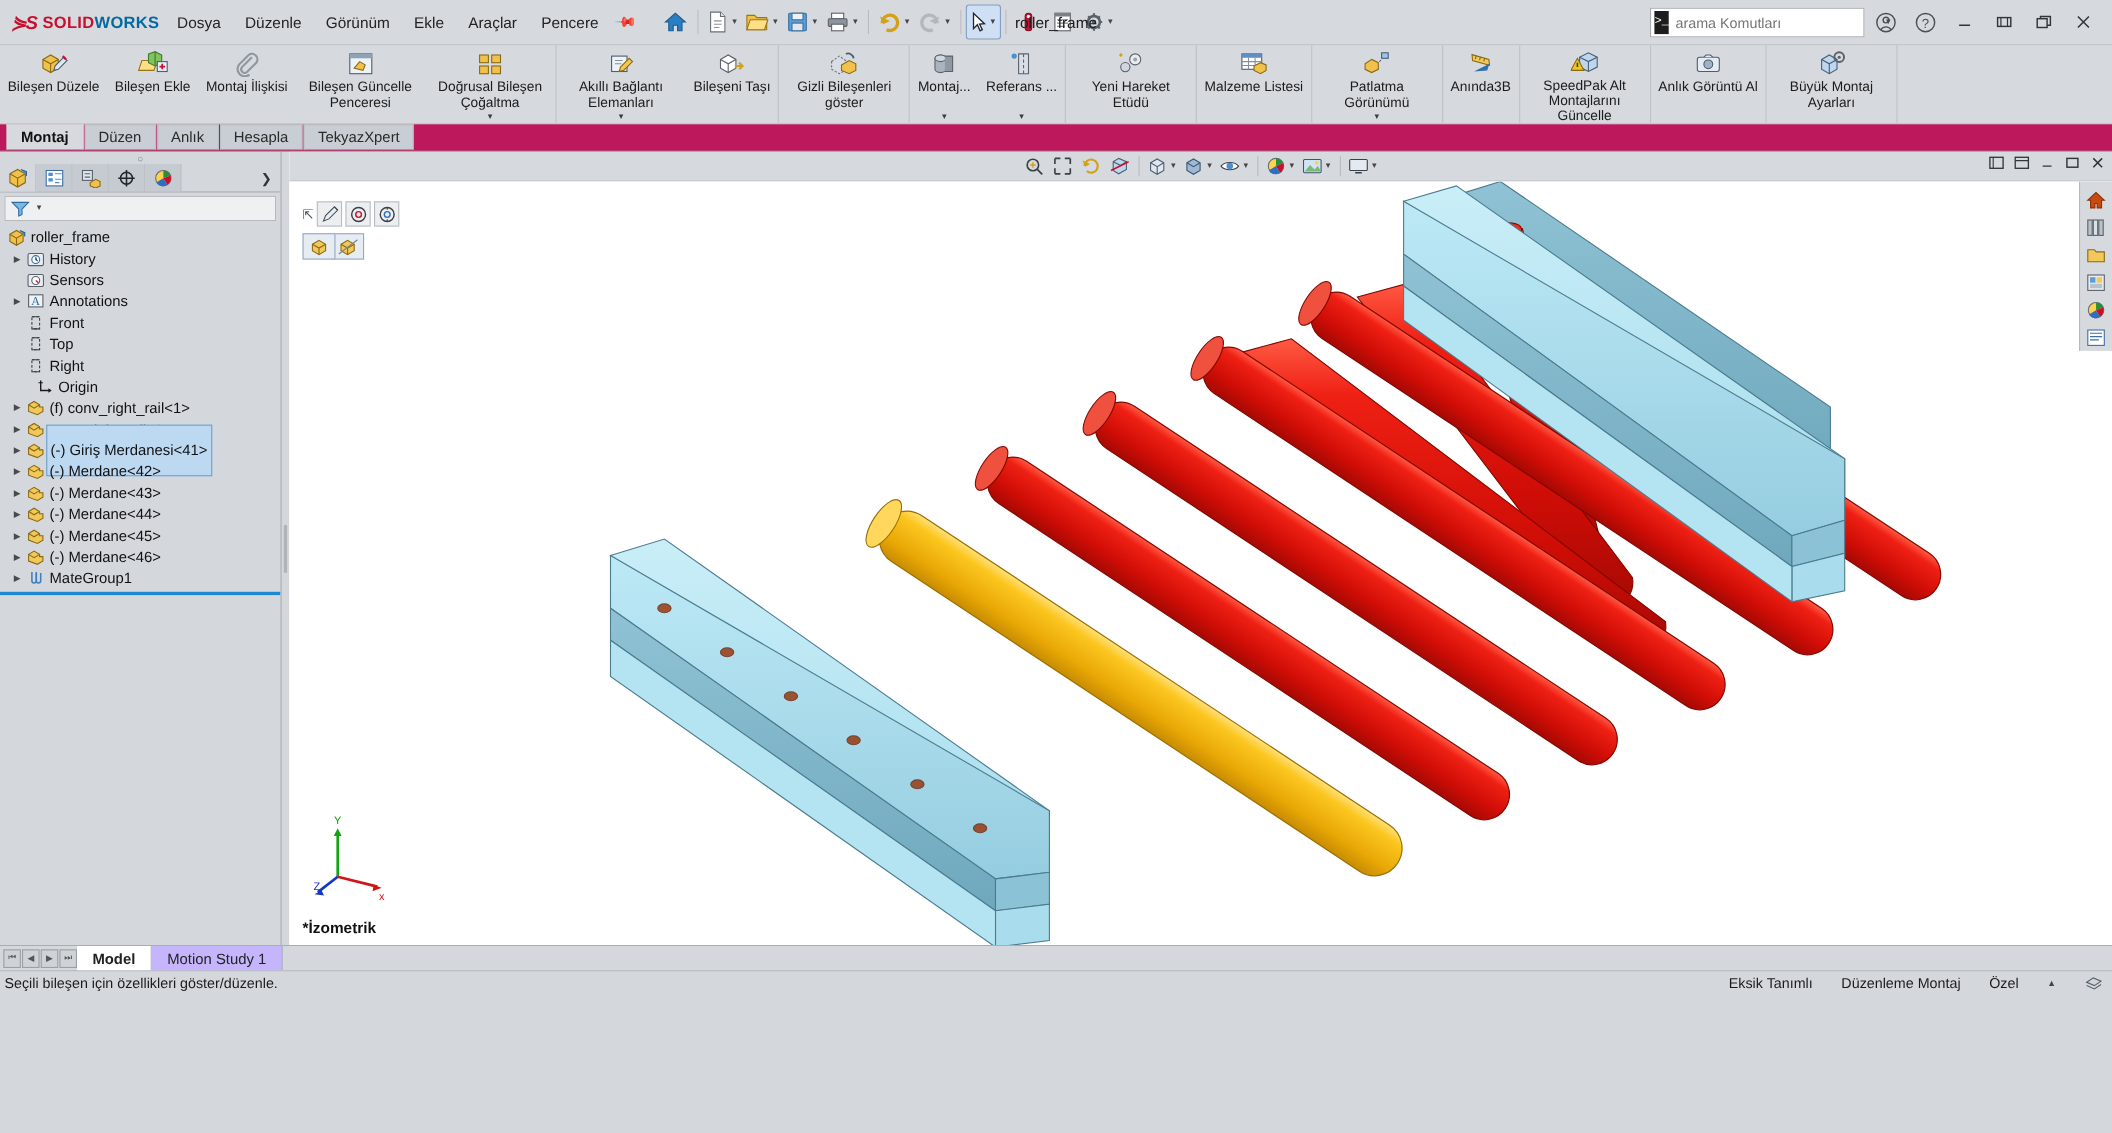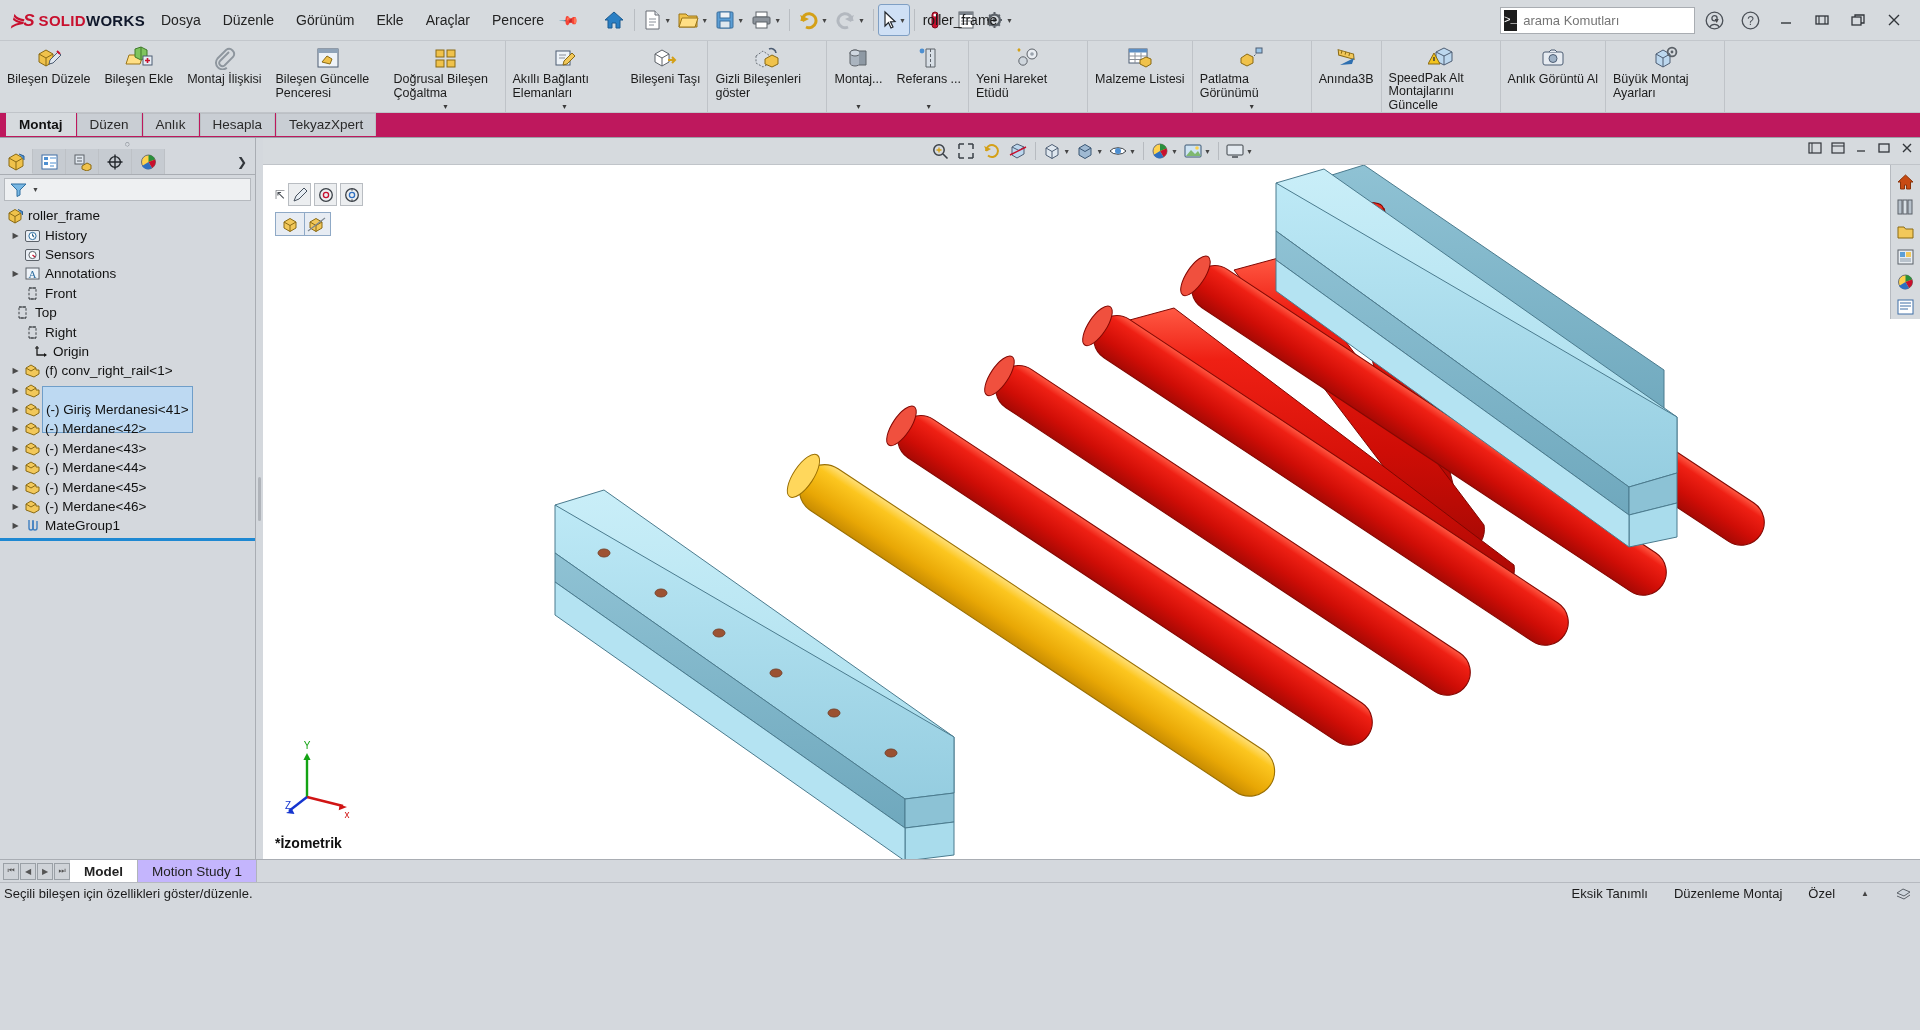--- a/index.html
+++ b/index.html
@@ -8,39 +8,39 @@
     font-family:"Liberation Sans", sans-serif;
     font-size:13px; color:#1b1b1b;
     background:#d4d8dd;
   }
   
   .titlebar{height:41px;background:#d6dade;display:flex;align-items:center;position:relative;border-bottom:1px solid #c3c7cc;}
   .dslogo{display:flex;align-items:center;gap:5px;padding-left:10px;width:150px;}
   .dslogo .ds{color:#c8102e;font-weight:bold;font-size:17px;font-style:italic;letter-spacing:-1px;}
   .dslogo .sw{font-size:15px;font-weight:bold;letter-spacing:.3px;}
   .dslogo .sw b{color:#c8102e;}
-  .dslogo .sw i{color:#0f172a;font-style:normal;}
+  .dslogo .sw i{color:#0369a1;font-style:normal;}
   .menubar{display:flex;align-items:center;gap:0;}
   .menubar .mi{padding:5px 11px;font-size:14px;color:#232323;cursor:default;}
   .pin{margin-left:6px;color:#5a5f66;font-size:13px;transform:rotate(45deg);}
   .qtools{display:flex;align-items:center;gap:1px;margin-left:22px;}
   .qb{height:30px;min-width:30px;display:flex;align-items:center;justify-content:center;padding:0 3px;border-radius:2px;position:relative;}
   .qb.sel{background:#cfe0f5;outline:1px solid #7f9fc4;}
   .caret{font-size:7px;color:#454545;margin-left:2px;line-height:1;}
   .qsep{width:1px;height:22px;background:#b9bdc2;margin:0 4px;}
   .doctitle{position:absolute;left:0;right:0;text-align:center;font-size:14px;color:#1b1b1b;pointer-events:none;}
   .right-zone{margin-left:auto;display:flex;align-items:center;gap:2px;padding-right:9px;}
   .searchbox{width:195px;height:27px;background:#fff;border:1px solid #a9adb2;display:flex;align-items:center;padding:0 3px;gap:6px;}
   .term{width:21px;height:21px;background:#1d1d1d;color:#fff;font-size:11px;display:flex;align-items:center;justify-content:center;font-family:"Liberation Mono",monospace;}
   .searchbox input{border:0;outline:0;flex:1;font-size:13px;color:#7a7f86;font-family:"Liberation Sans",sans-serif;background:transparent;}
   .ricon{width:34px;height:32px;display:flex;align-items:center;justify-content:center;color:#3b4047;}
   
   .ribbon{height:72px;background:#d6dade;display:flex;align-items:stretch;border-bottom:1px solid #c0c4c9;overflow:hidden;}
   .rgrp{display:flex;align-items:stretch;border-right:1px solid #bfc3c8;}
-  .rbtn{display:flex;flex-direction:column;align-items:center;justify-content:flex-start;padding:4px 7px 0;min-width:48px;cursor:default;position:relative;}
+  .rbtn{display:flex;flex-direction:column;align-items:center;justify-content:flex-start;padding:4px 7px 0;min-width:48px;text-align:center;cursor:default;position:relative;}
   .rbtn .ic{height:26px;display:flex;align-items:center;justify-content:center;margin-bottom:2px;}
   .rbtn .lb{font-size:12.5px;line-height:13.5px;color:#1b1b1b;max-width:104px;}
   .rbtn .dd{font-size:7px;color:#3a3a3a;margin-top:auto;padding-bottom:2px;}
   
   .cmdtabs{height:25px;background:#be185d;display:flex;align-items:flex-start;padding-left:6px;border-bottom:1px solid #9aa0a8;}
   .ctab{padding:3px 12px 4px;font-size:13.5px;border:1px solid #bcc0c5;border-bottom:none;background:#c9ced4;margin-right:1px;color:#2a2a2a;}
   .ctab.active{background:#d6dade;font-weight:bold;border-color:#d6dade;color:#111;}
   
   .wrap{display:flex;height:721px;}
   
@@ -573,21 +573,21 @@
       <div class="tn" style="padding-left:23px">
         <span class="ic">
             <svg width="16" height="15" viewBox="0 0 16 15">
               <path d="M4 2 h7 v11 h-7Z" fill="none" stroke="#3c4045" stroke-dasharray="2.5 1.6"></path>
               <path d="M4 2 h7 M4 13 h7" stroke="#3c4045"></path>
             </svg>
           </span>
         <span class="tx">Front</span>
       </div>
 
-      <div class="tn" style="padding-left:13px">
+      <div class="tn" style="padding-left:23px">
         <span class="ic">
             <svg width="16" height="15" viewBox="0 0 16 15">
               <path d="M4 2 h7 v11 h-7Z" fill="none" stroke="#3c4045" stroke-dasharray="2.5 1.6"></path>
               <path d="M4 2 h7 M4 13 h7" stroke="#3c4045"></path>
             </svg>
           </span>
         <span class="tx">Top</span>
       </div>
 
       <div class="tn" style="padding-left:23px">

